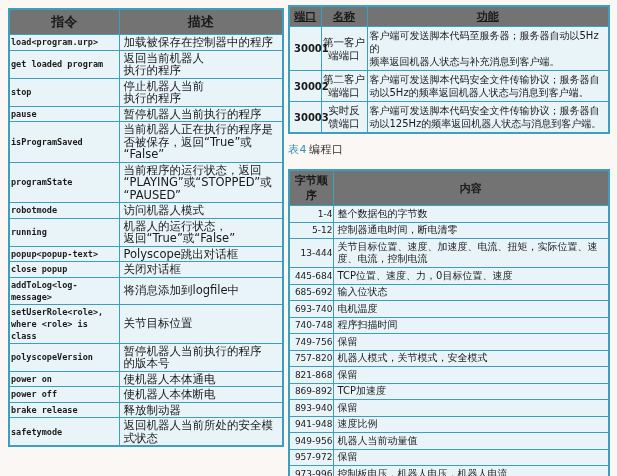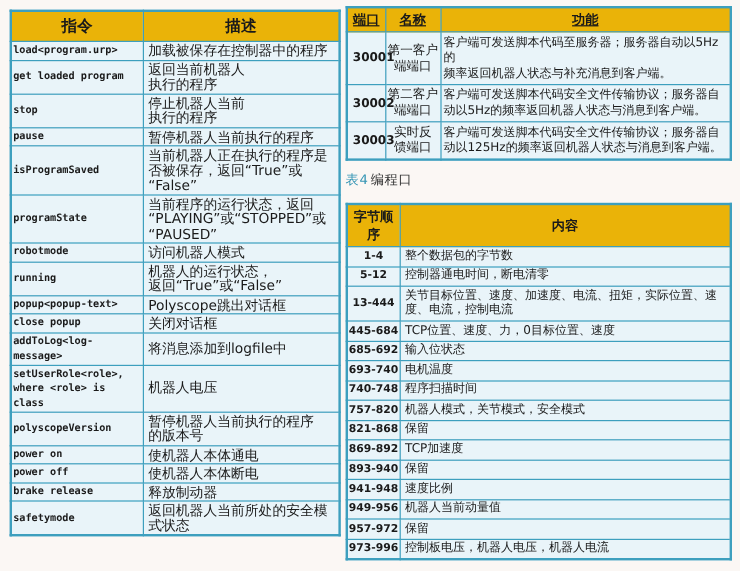--- a/index.html
+++ b/index.html
@@ -17,21 +17,21 @@
 
   table {
     border-collapse:collapse;
     width:100%;
     table-layout:fixed;
     border:2px solid #3d9fbe;
     background:#e9f4f9;
   }
   th, td { border:1px solid #3d9fbe; vertical-align:middle; }
   th {
-    background:#eab308;
+    background:#737373;
     font-weight:bold;
     text-align:center;
     padding:3px 2px;
   }
 
   
   #command-table th { font-size:13px; }
   #command-table col.c-cmd  { width:110px; }
   #command-table td.cmd {
     font-family:"DejaVu Sans Mono", monospace;
@@ -63,21 +63,21 @@
   }
   #port-table td.func {
     font-size:10px; padding:2px 2px; line-height:13px; white-space:pre-line;
   }
 
   
   #packet-table { margin-top:0; }
   #packet-table th { font-size:11px; padding:2px; }
   #packet-table col.c-bytes { width:44px; }
   #packet-table td.bytes {
-    font-size:9px; font-weight:bold; text-align:center; padding:1.5px 0;
+    font-size:9px; font-weight:normal; text-align:right; padding:1.5px 0;
   }
   #packet-table td.content {
     font-size:10px; padding:1.5px 4px; line-height:12.5px; white-space:pre-line;
   }
 
   .caption {
     font-size:11px;
     color:#333;
     letter-spacing:0.5px;
   }
@@ -161,21 +161,21 @@
         </tr>
 
         <tr>
           <td class="cmd">addToLog&lt;log-message&gt;</td>
           <td class="desc">将消息添加到logfile中</td>
         </tr>
 
         <tr>
           <td class="cmd">setUserRole&lt;role&gt;,
 where &lt;role&gt; is class</td>
-          <td class="desc">机器人电压</td>
+          <td class="desc">关节目标位置</td>
         </tr>
 
         <tr>
           <td class="cmd">polyscopeVersion</td>
           <td class="desc">暂停机器人当前执行的程序
 的版本号</td>
         </tr>
 
         <tr>
           <td class="cmd">power on</td>
@@ -291,20 +291,24 @@
         <tr>
           <td class="bytes">693-740</td>
           <td class="content">电机温度</td>
         </tr>
 
         <tr>
           <td class="bytes">740-748</td>
           <td class="content">程序扫描时间</td>
         </tr>
 
+        <tr>
+          <td class="bytes">749-756</td>
+          <td class="content">保留</td>
+        </tr>
 
         <tr>
           <td class="bytes">757-820</td>
           <td class="content">机器人模式，关节模式，安全模式</td>
         </tr>
 
         <tr>
           <td class="bytes">821-868</td>
           <td class="content">保留</td>
         </tr>

